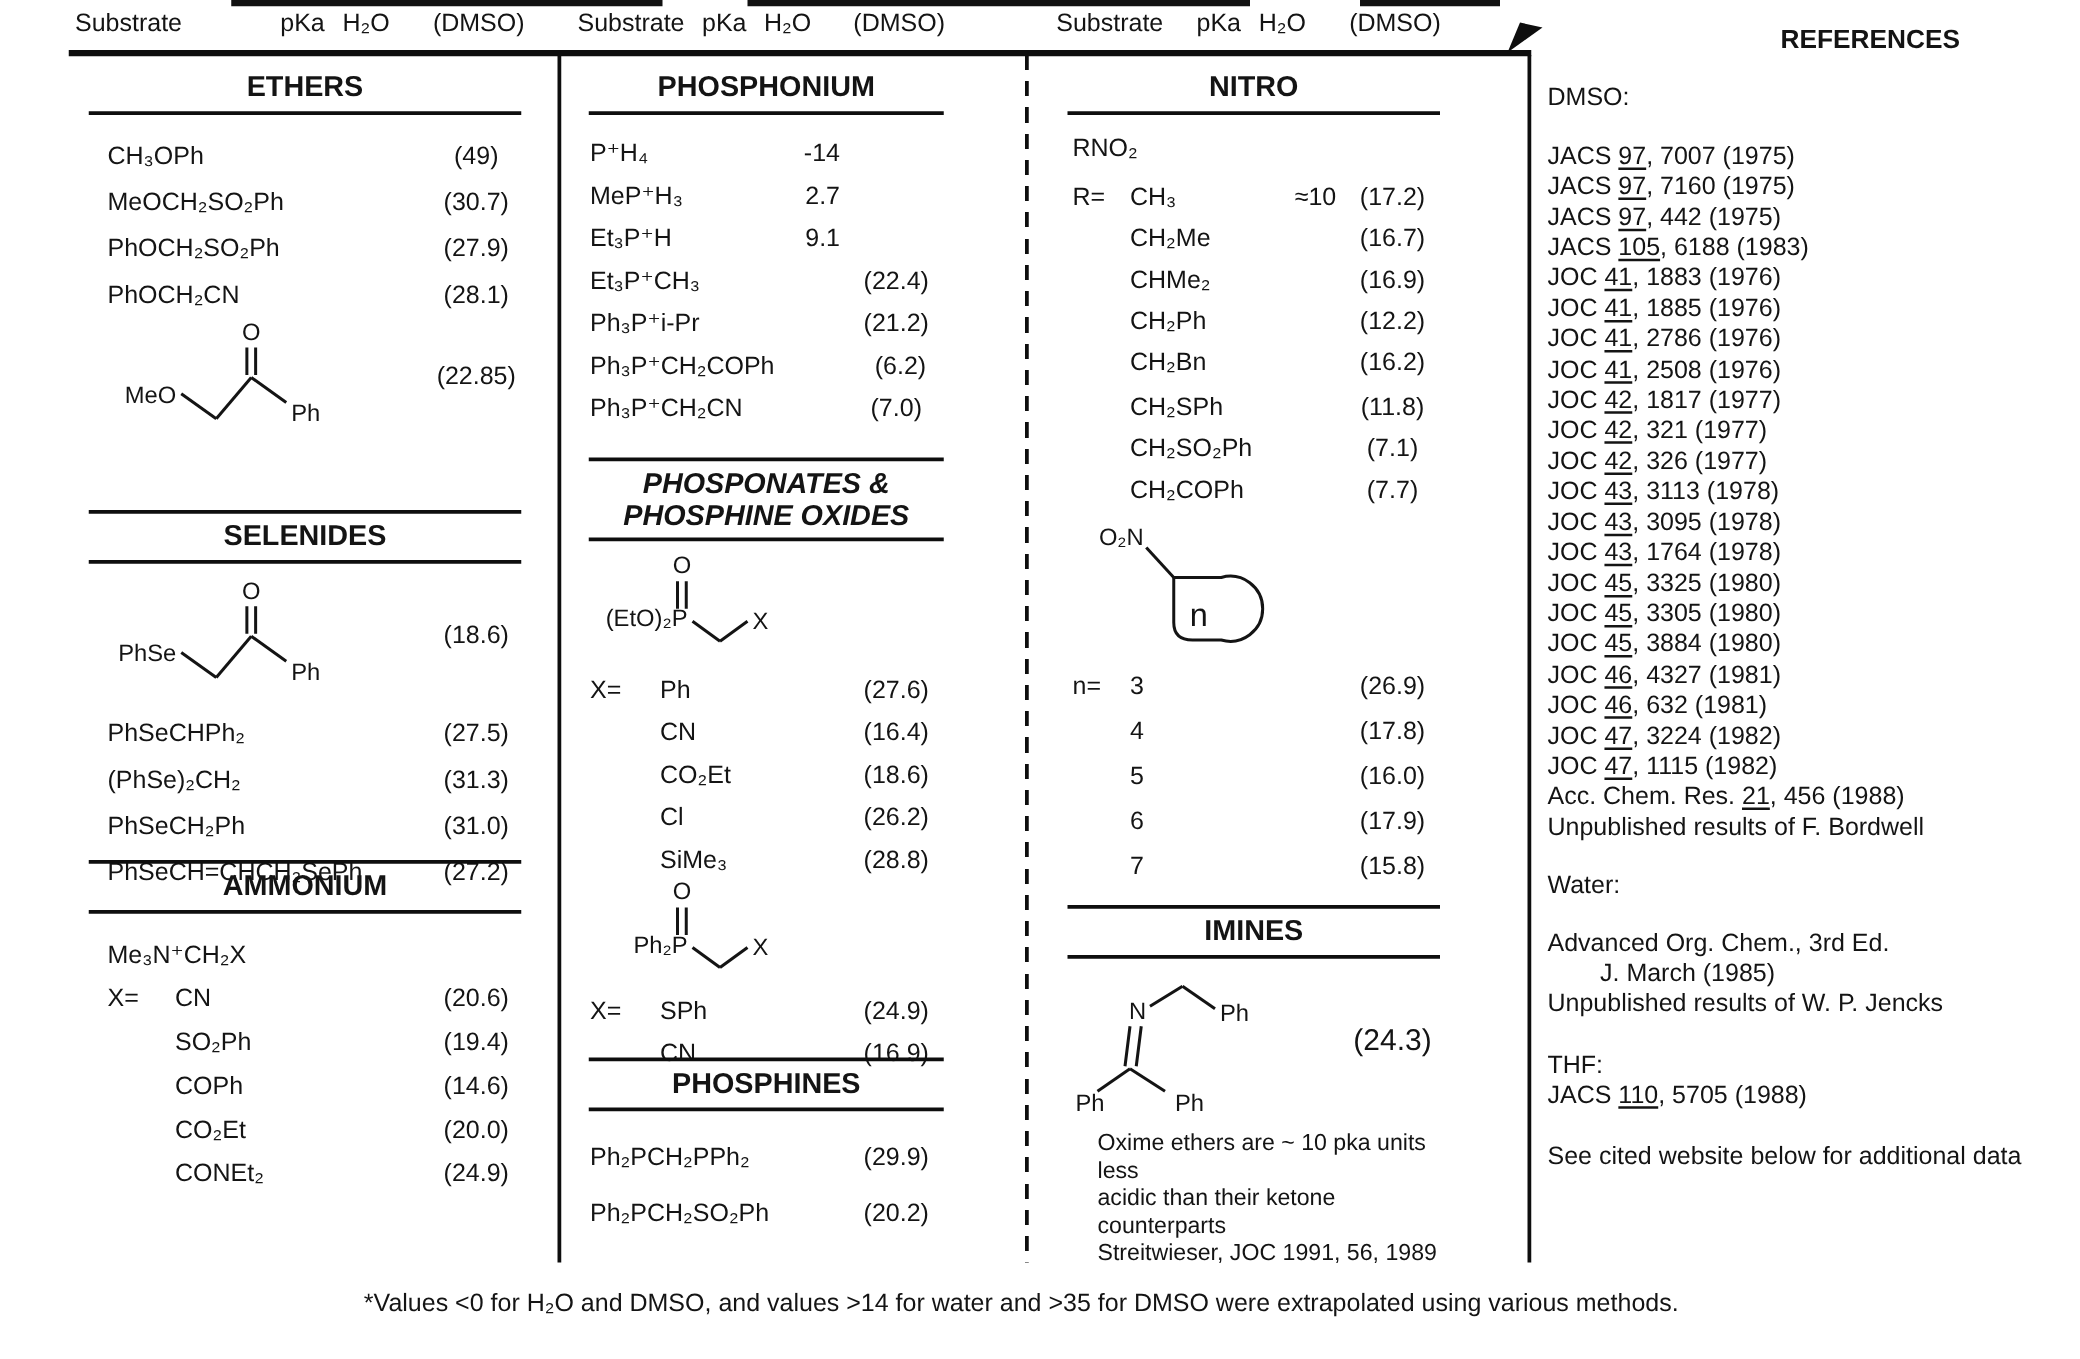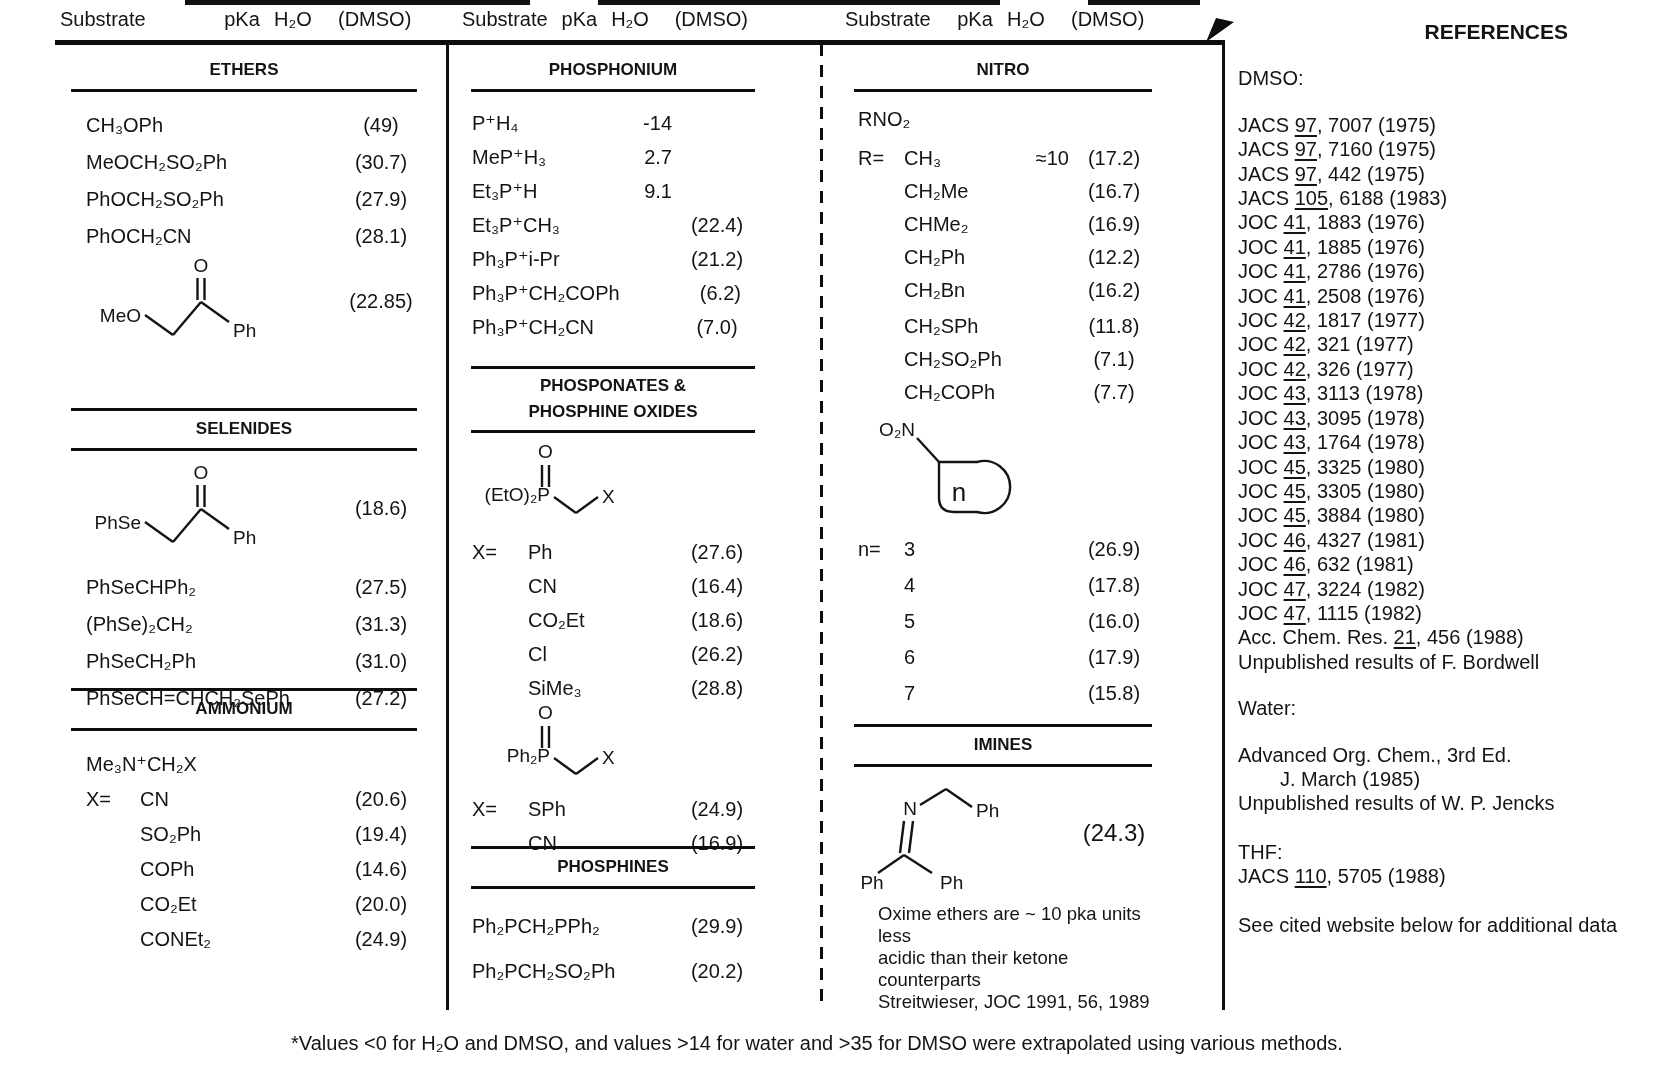--- a/index.html
+++ b/index.html
@@ -5,32 +5,32 @@
   html,body{margin:0;padding:0;background:#ffffff;}
   body{font-family:"Liberation Sans","DejaVu Sans",sans-serif;color:#141414;}
   .canvas{position:relative;width:1664px;height:1087px;background:#fff;overflow:hidden;}
 
   .topfrag{position:absolute;top:0;height:5px;background:#111;}
 
   .colhead{position:absolute;top:8px;display:flex;align-items:flex-end;font-size:20px;}
   .h-sub{flex:1;}
   .h-pka{width:64px;text-align:center;}
   .h-h2o{width:64px;text-align:left;}
-  .h-dmso{width:90px;text-align:left;}
+  .h-dmso{width:90px;text-align:center;}
 
   .toprule{position:absolute;left:55px;top:40px;width:1170px;height:5px;background:#0e0e0e;}
   .vsep{position:absolute;top:44px;height:966px;width:3px;}
   .vsep.solid{background:#0e0e0e;}
   .vsep.dashed{background:repeating-linear-gradient(to bottom,#0e0e0e 0 12px,transparent 12px 21px);}
   .arrowhead{position:absolute;left:1204px;top:16px;}
 
   .sect{position:absolute;}
   .srule{height:3px;background:#0e0e0e;width:94%;margin:0 auto;}
-  .stitle{text-align:center;font-weight:bold;font-size:17px;padding:5px 0 7px;line-height:25px;}
-  .stitle.multi{padding:4px 0 5px;line-height:26px;}
+  .stitle{text-align:center;font-weight:bold;font-size:23px;padding:5px 0 7px;line-height:25px;}
+  .stitle.multi{padding:4px 0 5px;line-height:26px;font-style:italic;}
 
   .rows{padding-right:2px;}
   .col1 .rows{padding-left:26px;}
   .col2 .rows{padding-left:10px;}
   .col3 .rows{padding-left:13px;}
 
   .row{display:flex;align-items:baseline;font-size:20px;line-height:23px;margin-top:14px;}
   .rows.p34 .row{margin-top:11px;}
   .rows.p33 .row{margin-top:10px;}
   .rows.p35 .row{margin-top:12px;}

